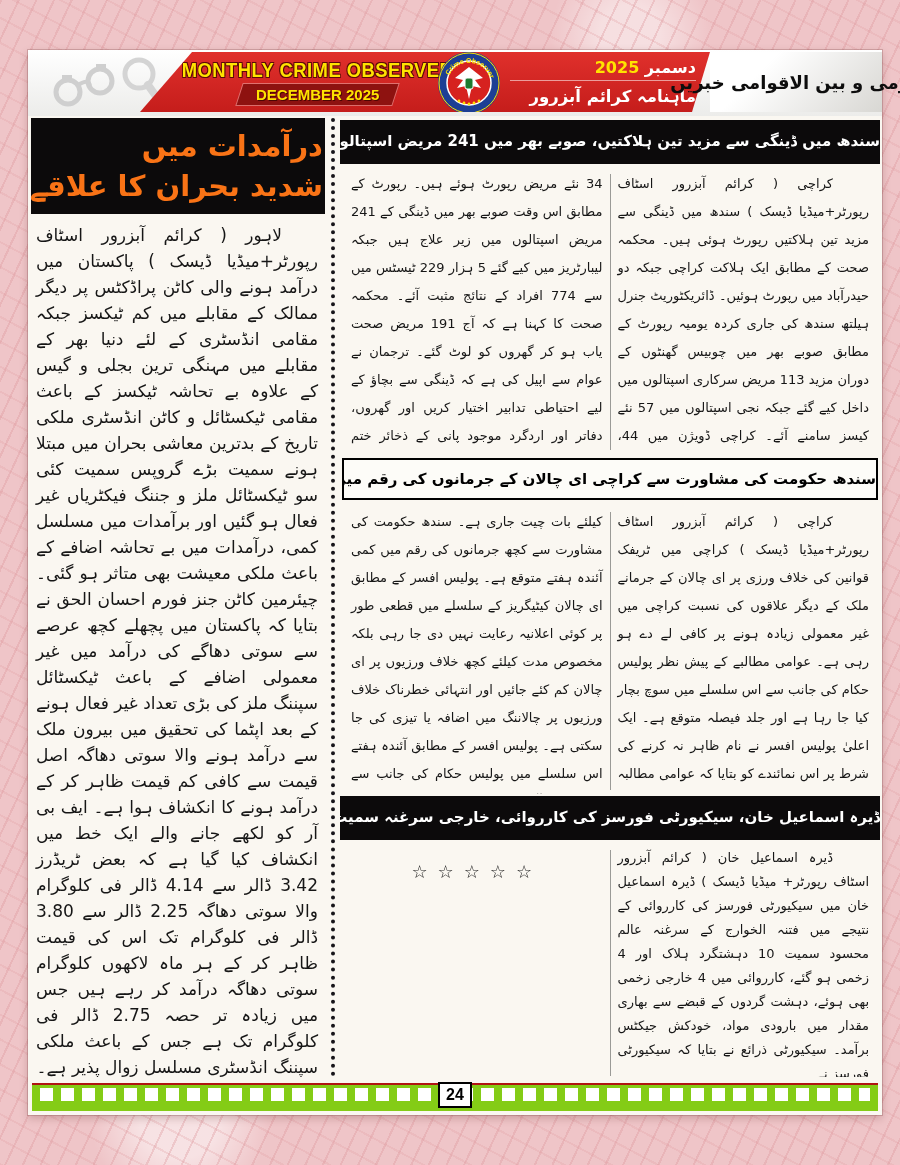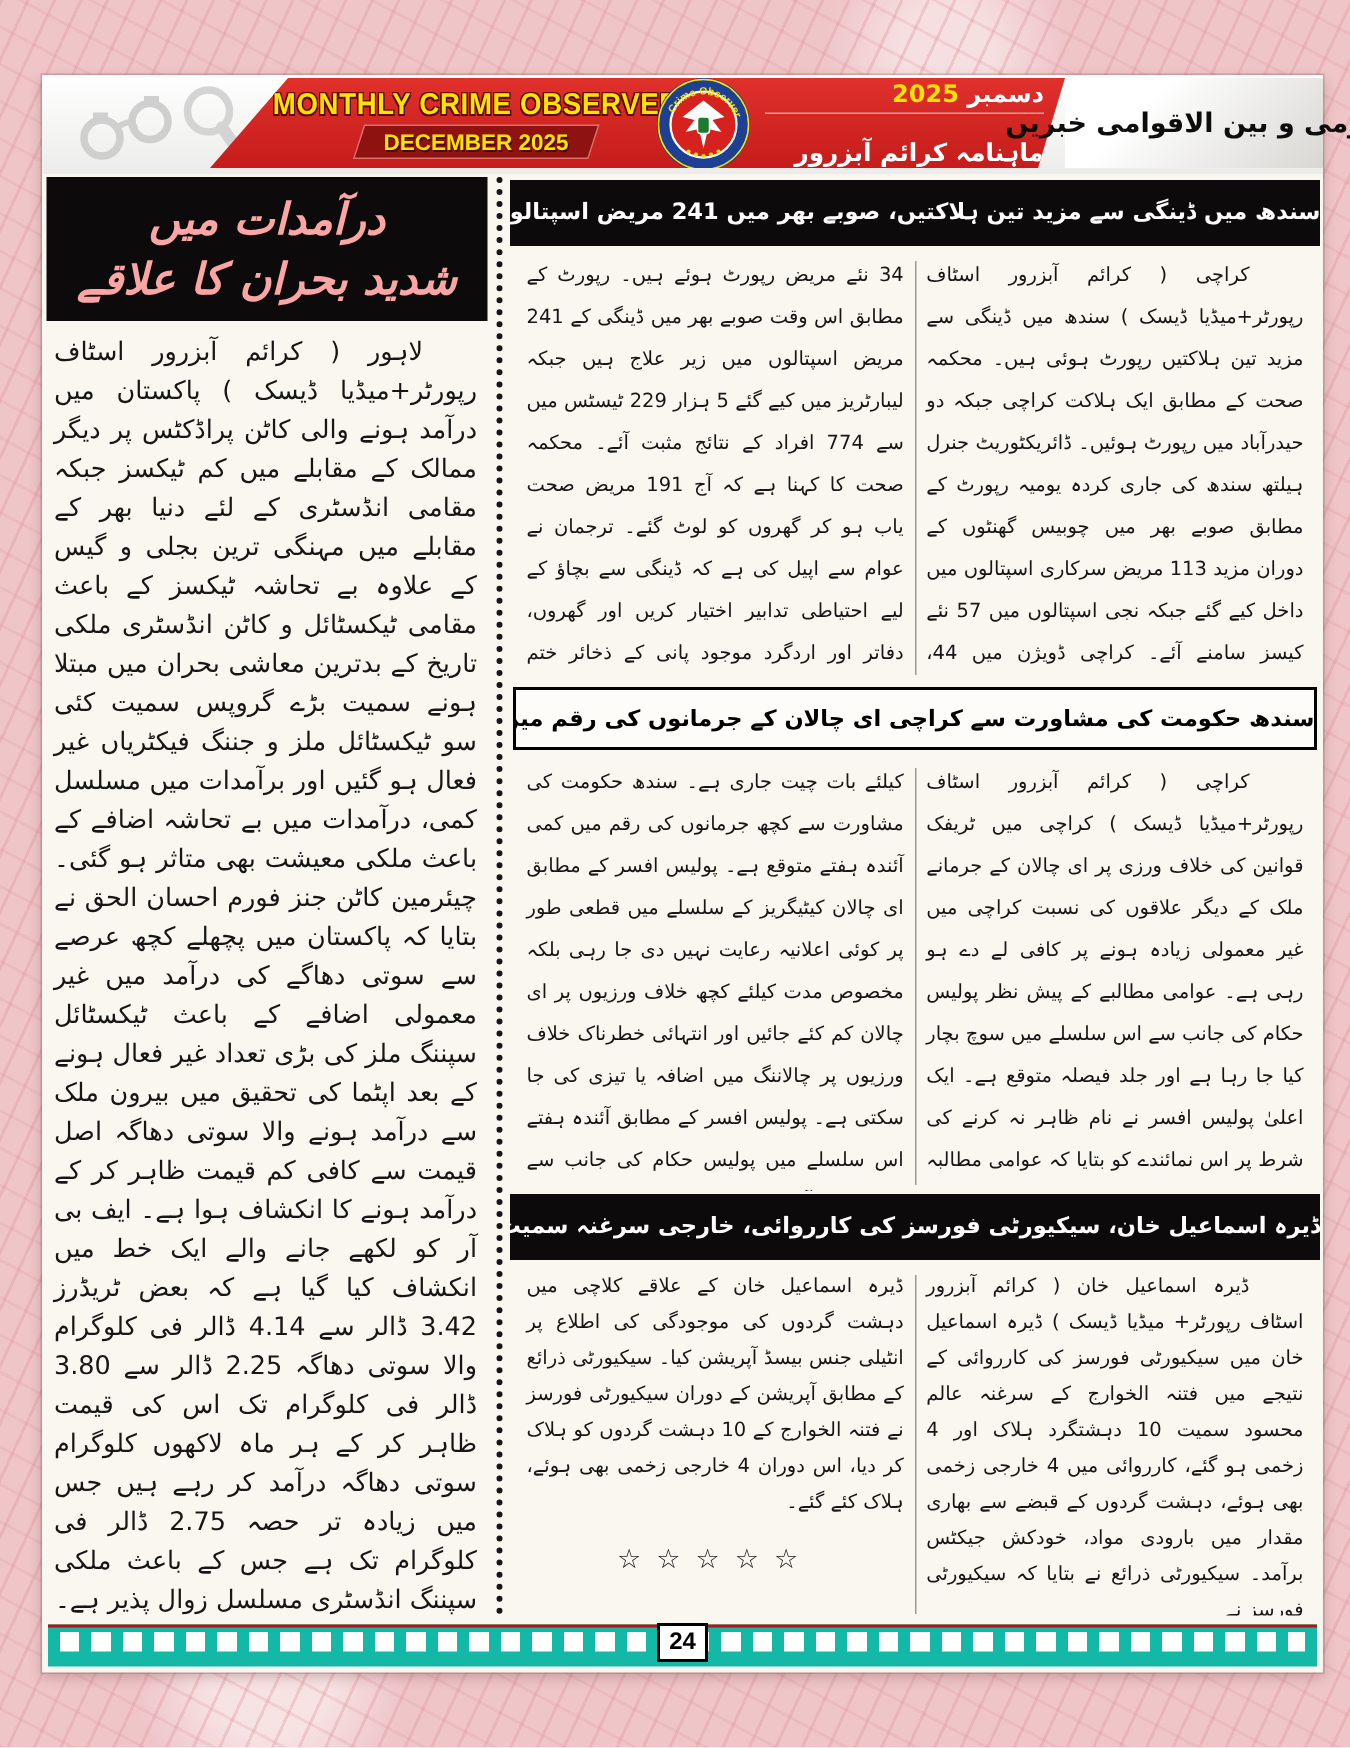--- a/index.html
+++ b/index.html
@@ -51,35 +51,35 @@
     flex:1; direction:rtl; display:flex; flex-direction:column; justify-content:center;
     padding:2px 14px 2px 4px; position:relative;
   }
   .banner-ur::after{
     content:""; position:absolute; right:-2px; top:-4px; bottom:-4px; width:2px;
     background:#ffffff; transform:skewX(-18deg); opacity:.9;
   }
   .ur-line1{ font-size:16px; font-weight:bold; color:#ffffff; white-space:nowrap;text-align:right; }
   .ur-line1 .ur-year{ color:#ffe300; }
   .ur-line2{ font-size:16.5px; font-weight:bold; color:#ffffff; white-space:nowrap; margin-top:3px;
-             border-top:1px solid rgba(255,255,255,.55); padding-top:16px;}
+             border-top:1px solid rgba(255,255,255,.55); padding-top:6px;}
   .section-box{
     position:absolute; right:0; top:2px; width:172px; height:60px;
     background:linear-gradient(135deg,#ffffff 30%, #d8d7d3);
     display:flex; align-items:center; justify-content:center;
     direction:rtl; font-size:18px; font-weight:bold; color:#0d0d0d; white-space:nowrap;
   }
 
   
   .content-row{ flex:1; display:flex; overflow:hidden; padding:2px 2px 0 2px; }
 
   .sidebar{ width:296px; flex:none; display:flex; flex-direction:column; }
   .sidebar-headline{
-    background:#0c0a0b; color:#fca5a5; text-align:center; direction:rtl;
-    padding:8px 2px; margin:0 1px;font-style:italic;
+    background:#0c0a0b; color:#f97316; text-align:right; direction:rtl;
+    padding:8px 2px; margin:0 1px;
   }
   .sidebar-headline div{ font-size:29px; font-weight:bold; line-height:40px; white-space:nowrap; }
   .sidebar-body{
     direction:rtl; text-align:justify; color:#161616;
     font-size:17px; line-height:26px; padding:8px 8px 0 6px;
     flex:1; overflow:hidden;
   }
   .indent{ text-indent:36px; }
 
   .divider-v{ width:0; border-left:4px dotted #17151a; margin:0 5px; }
@@ -94,21 +94,21 @@
   .art-body{ display:flex; direction:rtl; overflow:hidden; padding:4px 4px 0 4px; flex:none; }
   .art-body .col{
     flex:1; min-width:0; direction:rtl; text-align:justify; color:#161616;
     font-size:13px; line-height:28px; padding:0 7px; overflow:hidden;
   }
   .art-body.tight .col{ line-height:24px; }
   .vrule{ width:1px; background:#9a9a96; margin:4px 0; flex:none; }
   .stars{ text-align:center; font-size:18px; letter-spacing:10px; color:#1c1c1c; margin-top:14px; direction:ltr; }
 
   
-  .footer{ position:relative; height:28px; margin:6px 4px 4px 4px; background:#14b8a6; flex:none;
+  .footer{ position:relative; height:28px; margin:6px 4px 4px 4px; background:#84cc16; flex:none;
            border-top:2px solid #b01512; }
   .dashes{
     position:absolute; left:8px; right:8px; top:3px; height:13px;
     background:repeating-linear-gradient(90deg,#ffffff 0 13px, transparent 13px 21px);
   }
   .page-num{
     position:absolute; left:50%; top:-3px; transform:translateX(-50%);
     background:#ffffff; border:2px solid #000; min-width:34px; height:26px;
     text-align:center; font-family:"Liberation Sans", sans-serif;
     font-weight:bold; font-size:16px; line-height:22px; color:#000;
@@ -211,21 +211,20 @@
             <div class="col" lang="ur">کیلئے بات چیت جاری ہے۔ سندھ حکومت کی مشاورت سے کچھ جرمانوں کی رقم میں کمی آئندہ ہفتے متوقع ہے۔ پولیس افسر کے مطابق ای چالان کیٹیگریز کے سلسلے میں قطعی طور پر کوئی اعلانیہ رعایت نہیں دی جا رہی بلکہ مخصوص مدت کیلئے کچھ خلاف ورزیوں پر ای چالان کم کئے جائیں اور انتہائی خطرناک خلاف ورزیوں پر چالاننگ میں اضافہ یا تیزی کی جا سکتی ہے۔ پولیس افسر کے مطابق آئندہ ہفتے اس سلسلے میں پولیس حکام کی جانب سے ایک بھرپور آگاہی مہم بھی شروع کی جا رہی ہے۔</div>
           </div>
         </section>
 
         <section>
           <h2 class="bar black" lang="ur">ڈیرہ اسماعیل خان، سیکیورٹی فورسز کی کارروائی، خارجی سرغنہ سمیت 10 دہشت گرد ہلاک</h2>
           <div class="art-body tight" style="height:238px">
             <div class="col indent" lang="ur">ڈیرہ اسماعیل خان ( کرائم آبزرور اسٹاف رپورٹر+ میڈیا ڈیسک ) ڈیرہ اسماعیل خان میں سیکیورٹی فورسز کی کارروائی کے نتیجے میں فتنہ الخوارج کے سرغنہ عالم محسود سمیت 10 دہشتگرد ہلاک اور 4 زخمی ہو گئے، کارروائی میں 4 خارجی زخمی بھی ہوئے، دہشت گردوں کے قبضے سے بھاری مقدار میں بارودی مواد، خودکش جیکٹس برآمد۔ سیکیورٹی ذرائع نے بتایا کہ سیکیورٹی فورسز نے</div>
             <div class="vrule"></div>
             <div class="col" lang="ur">
-              <span>ڈیرہ اسماعیل خان کے علاقے کلاچی میں دہشت گردوں کی موجودگی کی اطلاع پر انٹیلی جنس بیسڈ آپریشن کیا۔ سیکیورٹی ذرائع کے مطابق آپریشن کے دوران سیکیورٹی فورسز نے فتنہ الخوارج کے 10 دہشت گردوں کو ہلاک کر دیا، اس دوران 4 خارجی زخمی بھی ہوئے، ہلاک کئے گئے۔</span>
               <div class="stars">☆☆☆☆☆</div>
             </div>
           </div>
         </section>
 
       </main>
     </div>
 
     <footer class="footer">
       <div class="dashes"></div>

